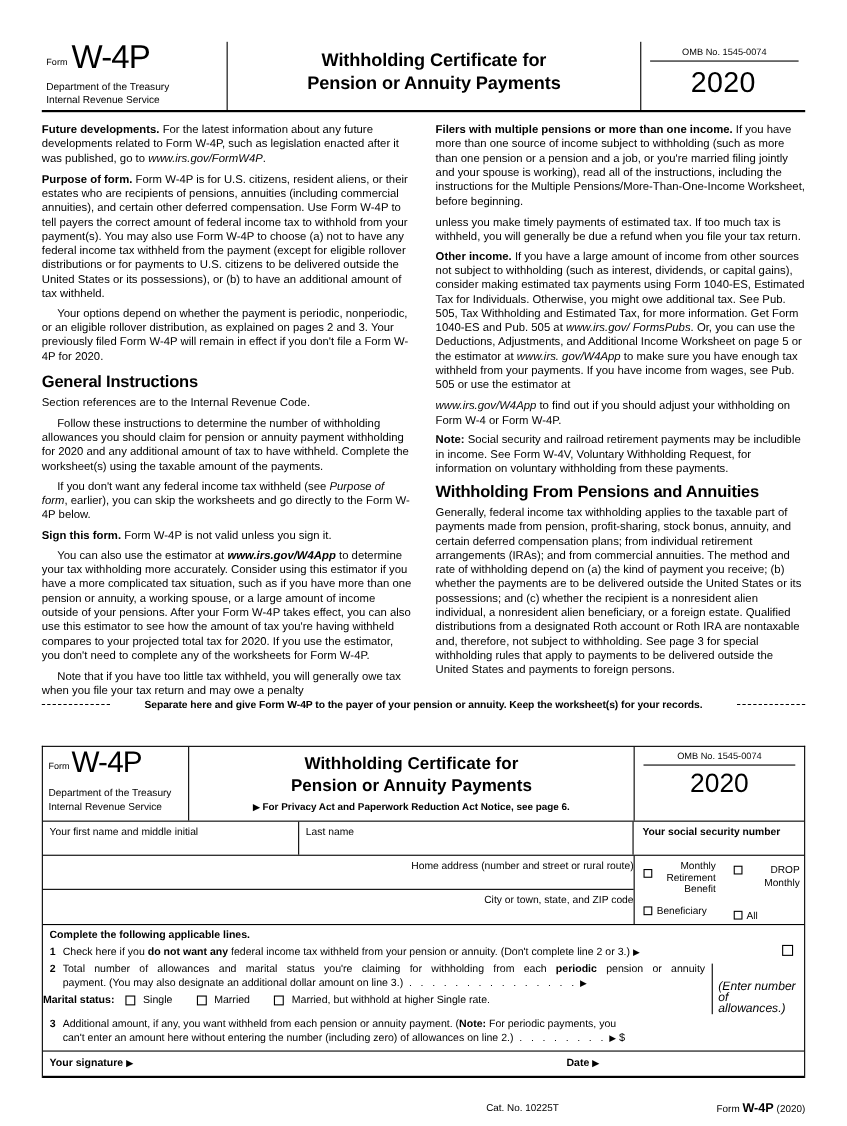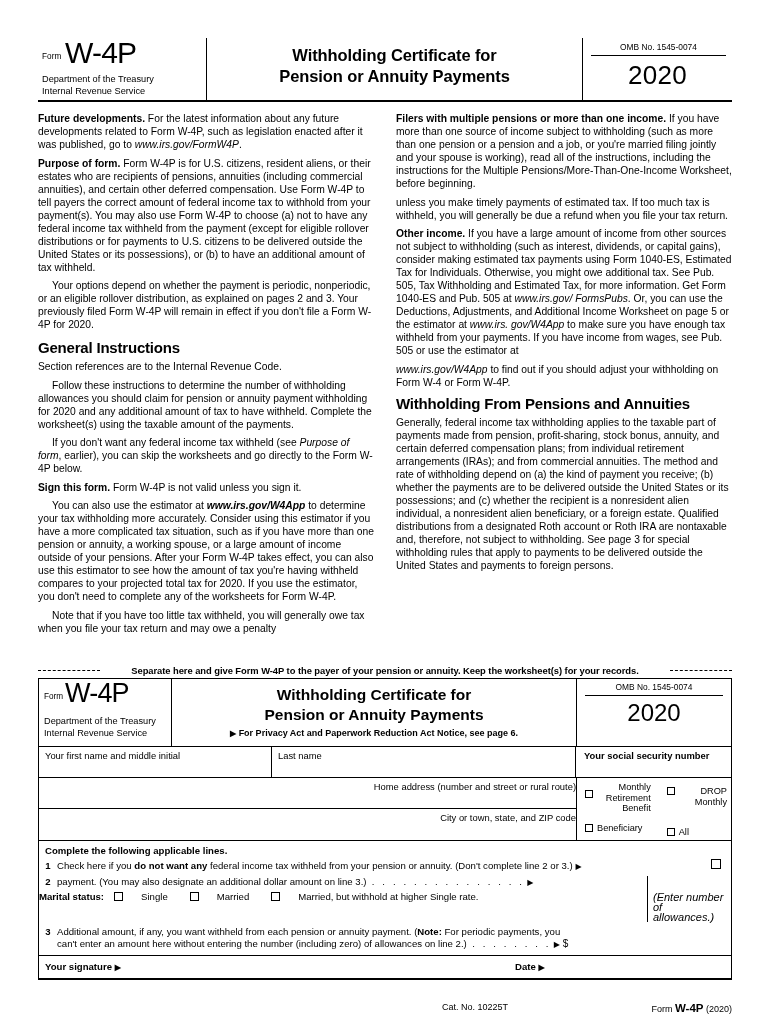--- a/index.html
+++ b/index.html
@@ -57,21 +57,21 @@
     font-size: 15px; font-weight: bold; margin: 8px 0 3px 0; line-height: 18px;
     letter-spacing: -0.2px;
   }
   .col h2.tight { margin-top: 6px; }
   b, strong { font-weight: bold; }
   i, em { font-style: italic; }
   .bi { font-weight: bold; font-style: italic; }
 
   
   .sep {
-    position: absolute; left: 38px; top: 662px; width: 694px; height: 16px;
+    position: absolute; left: 38px; top: 632px; width: 694px; height: 16px;
     display: flex; align-items: center; justify-content: space-between; gap: 19px;
   }
   .sep .dash {
     width: 62px; border-top: 1.4px dashed #000; height: 0;
   }
   .sep .sep-text { font-size: 9.4px; font-weight: bold; letter-spacing: -0.05px; }
 
   
   .form {
     position: absolute; left: 38px; top: 678px; width: 694px;
@@ -135,21 +135,21 @@
   }
   .line2wrap { display: flex; }
   .line2main { flex: 1; }
   .just { text-align: justify; text-align-last: justify; }
   .l2box {
     width: 84px; flex: none; border-left: 1.2px solid #000; font-size: 11px;
     line-height: 10px; padding: 16px 5px 0 5px; text-align: left; font-style: italic;
   }
   .msrow { padding-top: 3px; display: flex; align-items: center; gap: 0px; font-size: 9.6px; }
   .msrow .mslabel { font-weight: bold; padding-right: 10px; }
-  .msopt { display: flex; align-items: center; gap: 18px; margin-right: 22px; }
+  .msopt { display: flex; align-items: center; gap: 7px; margin-right: 22px; }
   .msopt .cb2 { width: 9px; height: 9px; border: 1px solid #000; }
   .amt { font-size: 10px; }
 
   
   .sigrow {
     display: flex; border-top: 1.2px solid #000; border-bottom: 2px solid #000;
     height: 25px; align-items: center; font-size: 9.6px; font-weight: bold;
   }
   .sig1 { width: 470px; padding-left: 6px; }
   .sig2 { flex: 1; padding-left: 6px; }
@@ -199,20 +199,21 @@
       <p><b>Sign this form.</b> Form W-4P is not valid unless you sign it.</p>
       <p class="ind">You can also use the estimator at <span class="bi">www.irs.gov/W4App</span> to determine your tax withholding more accurately. Consider using this estimator if you have a more complicated tax situation, such as if you have more than one pension or annuity, a working spouse, or a large amount of income outside of your pensions. After your Form W-4P takes effect, you can also use this estimator to see how the amount of tax you're having withheld compares to your projected total tax for 2020. If you use the estimator, you don't need to complete any of the worksheets for Form W-4P.</p>
       <p class="ind">Note that if you have too little tax withheld, you will generally owe tax when you file your tax return and may owe a penalty</p>
     </div>
 
     <div class="col">
       <p><b>Filers with multiple pensions or more than one income.</b> If you have more than one source of income subject to withholding (such as more than one pension or a pension and a job, or you're married filing jointly and your spouse is working), read all of the instructions, including the instructions for the Multiple Pensions/More-Than-One-Income Worksheet, before beginning.</p>
       <p>unless you make timely payments of estimated tax. If too much tax is withheld, you will generally be due a refund when you file your tax return.</p>
       <p><b>Other income.</b> If you have a large amount of income from other sources not subject to withholding (such as interest, dividends, or capital gains), consider making estimated tax payments using Form 1040-ES, Estimated Tax for Individuals. Otherwise, you might owe additional tax. See Pub. 505, Tax Withholding and Estimated Tax, for more information. Get Form 1040-ES and Pub. 505 at <i>www.irs.gov/ FormsPubs</i>. Or, you can use the Deductions, Adjustments, and Additional Income Worksheet on page 5 or the estimator at <i>www.irs. gov/W4App</i> to make sure you have enough tax withheld from your payments. If you have income from wages, see Pub. 505 or use the estimator at</p>
       <p><i>www.irs.gov/W4App</i> to find out if you should adjust your withholding on Form W-4 or Form W-4P.</p>
+      <p><b>Note:</b> Social security and railroad retirement payments may be includible in income. See Form W-4V, Voluntary Withholding Request, for information on voluntary withholding from these payments.</p>
       <h2 class="tight">Withholding From Pensions and Annuities</h2>
       <p>Generally, federal income tax withholding applies to the taxable part of payments made from pension, profit-sharing, stock bonus, annuity, and certain deferred compensation plans; from individual retirement arrangements (IRAs); and from commercial annuities. The method and rate of withholding depend on (a) the kind of payment you receive; (b) whether the payments are to be delivered outside the United States or its possessions; and (c) whether the recipient is a nonresident alien individual, a nonresident alien beneficiary, or a foreign estate. Qualified distributions from a designated Roth account or Roth IRA are nontaxable and, therefore, not subject to withholding. See page 3 for special withholding rules that apply to payments to be delivered outside the United States and payments to foreign persons.</p>
     </div>
   </div>
 
   <div class="sep">
     <div class="dash"></div>
     <div class="sep-text">Separate here and give Form W-4P to the payer of your pension or annuity. Keep the worksheet(s) for your records.</div>
     <div class="dash"></div>
   </div>
@@ -283,20 +284,21 @@
           <span>Check here if you </span><b>do not want any</b><span> federal income tax withheld from your pension or annuity. (Don't complete line 2 or 3.)</span> <span class="tri">▶</span>
         </div>
         <div class="ck"></div>
       </div>
 
       <div class="line2wrap">
         <div class="line2main">
           <div class="lrow">
             <div class="lnum">2</div>
             <div class="ltext">
+              <span class="just" style="display:block;"><span>Total number of allowances and marital status you're claiming for withholding from each </span><b>periodic</b><span> pension or annuity</span></span>
               <span style="display:block;">payment. (You may also designate an additional dollar amount on line 3.)&nbsp; <span class="dots">.&nbsp;.&nbsp;.&nbsp;.&nbsp;.&nbsp;.&nbsp;.&nbsp;.&nbsp;.&nbsp;.&nbsp;.&nbsp;.&nbsp;.&nbsp;.&nbsp;.</span> <span class="tri">▶</span></span>
             </div>
           </div>
           <div class="msrow">
             <div class="mslabel">Marital status:</div>
             <div class="msopt">
               <div class="cb2"></div>
               <span>Single</span>
             </div>
             <div class="msopt">

